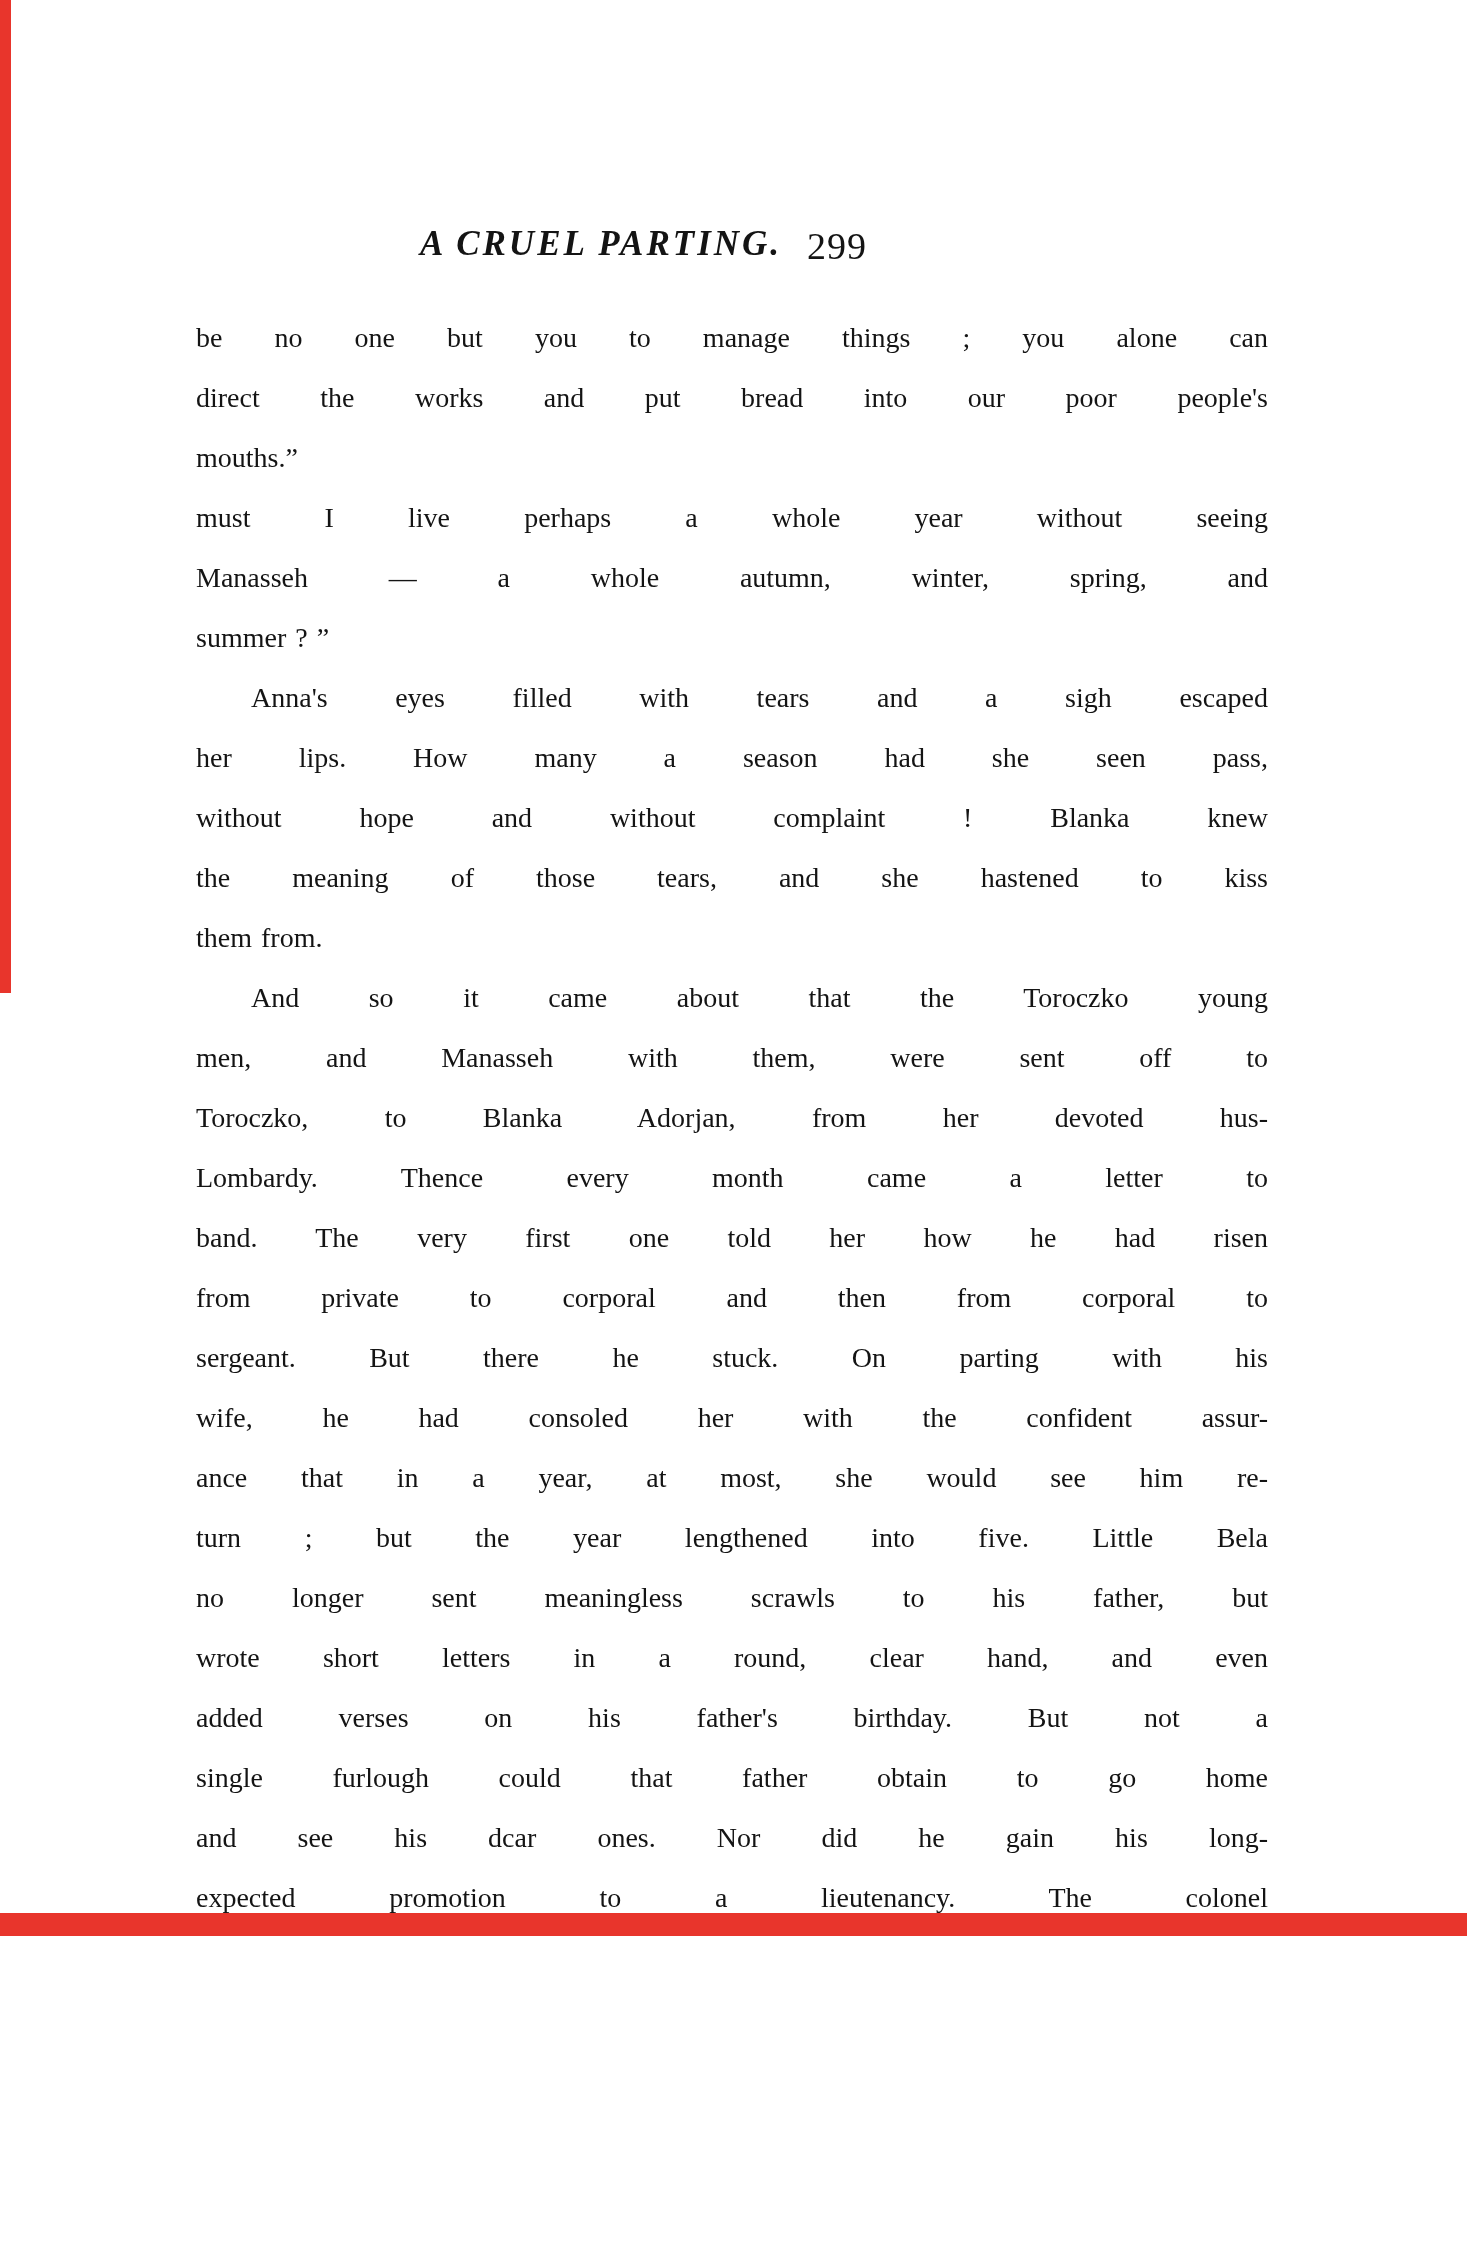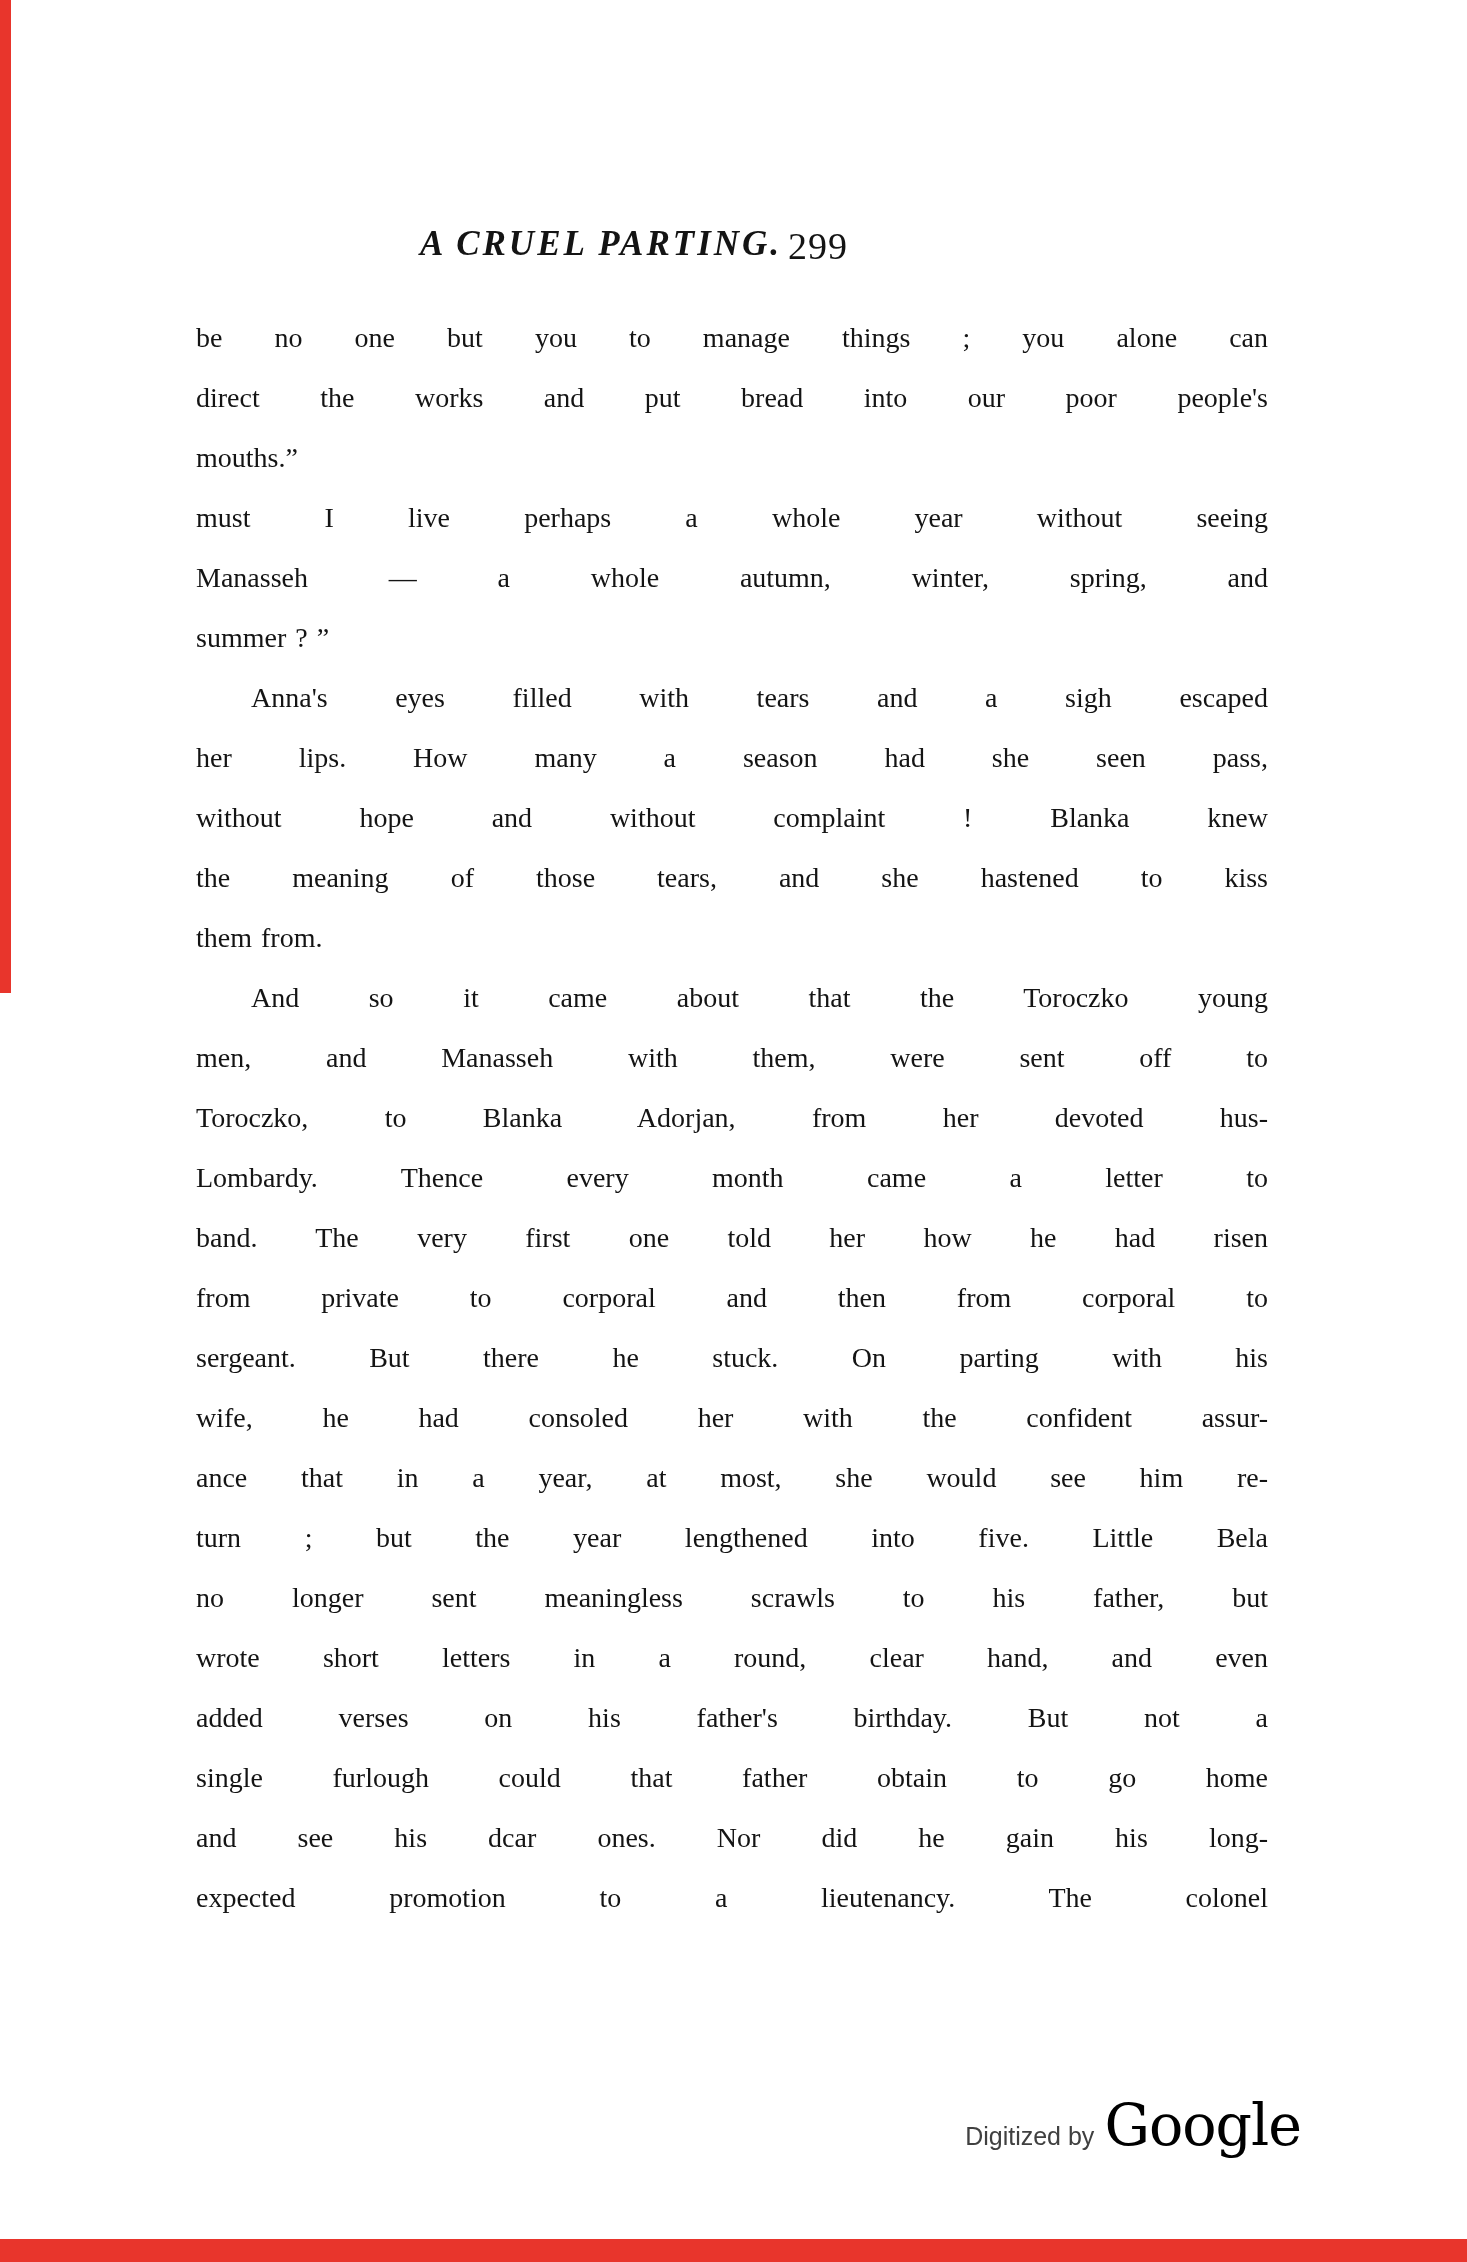--- a/index.html
+++ b/index.html
@@ -3,21 +3,21 @@
 <meta charset="utf-8">
 <style>
   html, body {
     margin: 0;
     padding: 0;
     background: #ffffff;
   }
   .page {
     position: relative;
     width: 1467px;
-    height: 2262px;
+    height: 1936px;
     background: #ffffff;
     overflow: hidden;
     font-family: "Liberation Serif", serif;
     color: #141414;
   }
   
   .edge-left {
     position: absolute;
     left: 0; top: 0;
     width: 11px; height: 993px;
@@ -39,21 +39,21 @@
     position: absolute;
     left: 420px; top: 0;
     font-style: italic;
     font-weight: 700;
     font-size: 35px;
     letter-spacing: 3px;
     white-space: nowrap;
   }
   .head-page-number {
     position: absolute;
-    left: 788px; top: 0;
+    left: 807px; top: 0;
     font-size: 38px;
     font-weight: 400;
     letter-spacing: 1px;
   }
   
   .body-text {
     position: absolute;
     left: 196px; top: 308px;
     width: 1072px;
     font-size: 28px;

